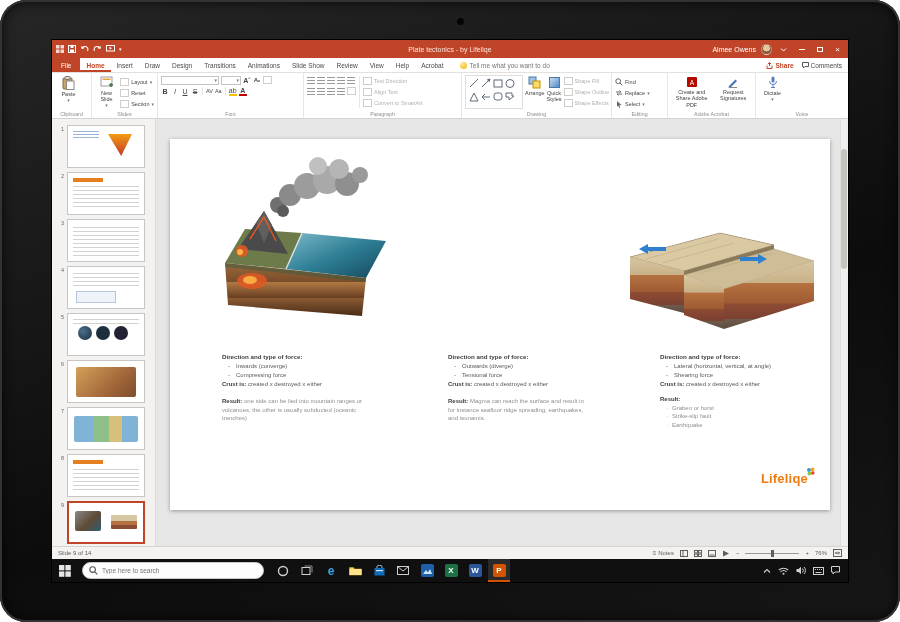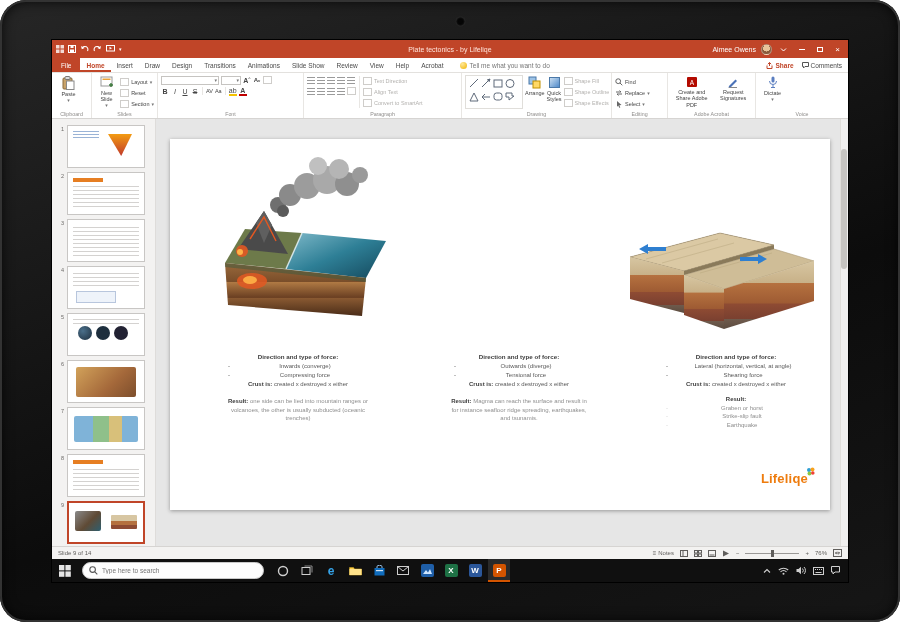--- a/index.html
+++ b/index.html
@@ -63,21 +63,21 @@
   .t1 .b { position:absolute; right:12px; top:8px; width:24px; height:22px; background:linear-gradient(#f39c12,#c0392b); clip-path:polygon(0 0,100% 0,55% 100%); }
   .t2 .b, .t8 .b { position:absolute; left:5px; top:5px; width:30px; height:4px; background:#e67e22; }
   .t4 .b { position:absolute; left:8px; bottom:5px; width:40px; height:12px; border:1px solid #b8c6dd; background:#eef3fa; }
   .t5 .b { position:absolute; left:10px; top:12px; width:14px; height:14px; border-radius:50%; background:radial-gradient(circle at 35% 35%, #4a6f8a, #1d2e3d); box-shadow:18px 0 0 #1d2e3d, 36px 0 0 #223; }
   .t6 .b { position:absolute; left:8px; top:6px; width:60px; height:30px; background:linear-gradient(135deg,#d2a25a,#a4683a 60%,#7d4e2c); border-radius:2px; }
   .t7 .b { position:absolute; left:6px; top:8px; width:64px; height:26px; background:linear-gradient(90deg,#7fb3d8 0 30%,#8fc08a 30% 55%,#d8c07a 55% 75%,#7fb3d8 75%); border-radius:2px; }
   .t9 .b { position:absolute; left:6px; top:8px; width:26px; height:20px; background:linear-gradient(135deg,#8a8a8a,#5f4a35 55%,#2e5f70); border-radius:2px; }
   .t9 .c { position:absolute; right:6px; top:12px; width:26px; height:14px; background:linear-gradient(#d7c6a2 0 40%,#b5713f 40% 70%,#8e4b33 70%); border-radius:1px; }
 
   .canvas { position:relative; flex:1; }
-  .slide { position:absolute; left:14px; top:20px; width:660px; height:371px; background:#fff; box-shadow:0 1px 4px rgba(0,0,0,.35);text-align:center; }
+  .slide { position:absolute; left:14px; top:20px; width:660px; height:371px; background:#fff; box-shadow:0 1px 4px rgba(0,0,0,.35); }
   .vscroll { position:absolute; right:0; top:0; bottom:0; width:8px; background:#f0efee; border-left:1px solid #e0deda; }
   .vthumb { position:absolute; right:1px; top:30px; width:6px; height:120px; background:#c6c4c1; border-radius:3px; }
 
   
   .img-volcano { position:absolute; left:20px; top:12px; width:215px; height:188px; }
   .img-fault { position:absolute; left:452px; top:78px; width:198px; height:118px; }
   .col { position:absolute; top:214px; font-size:6px; color:#595959; line-height:1.45; }
   .col1 { left:52px; width:152px; }
   .col2 { left:278px; width:142px; }
   .col3 { left:490px; width:152px; }

